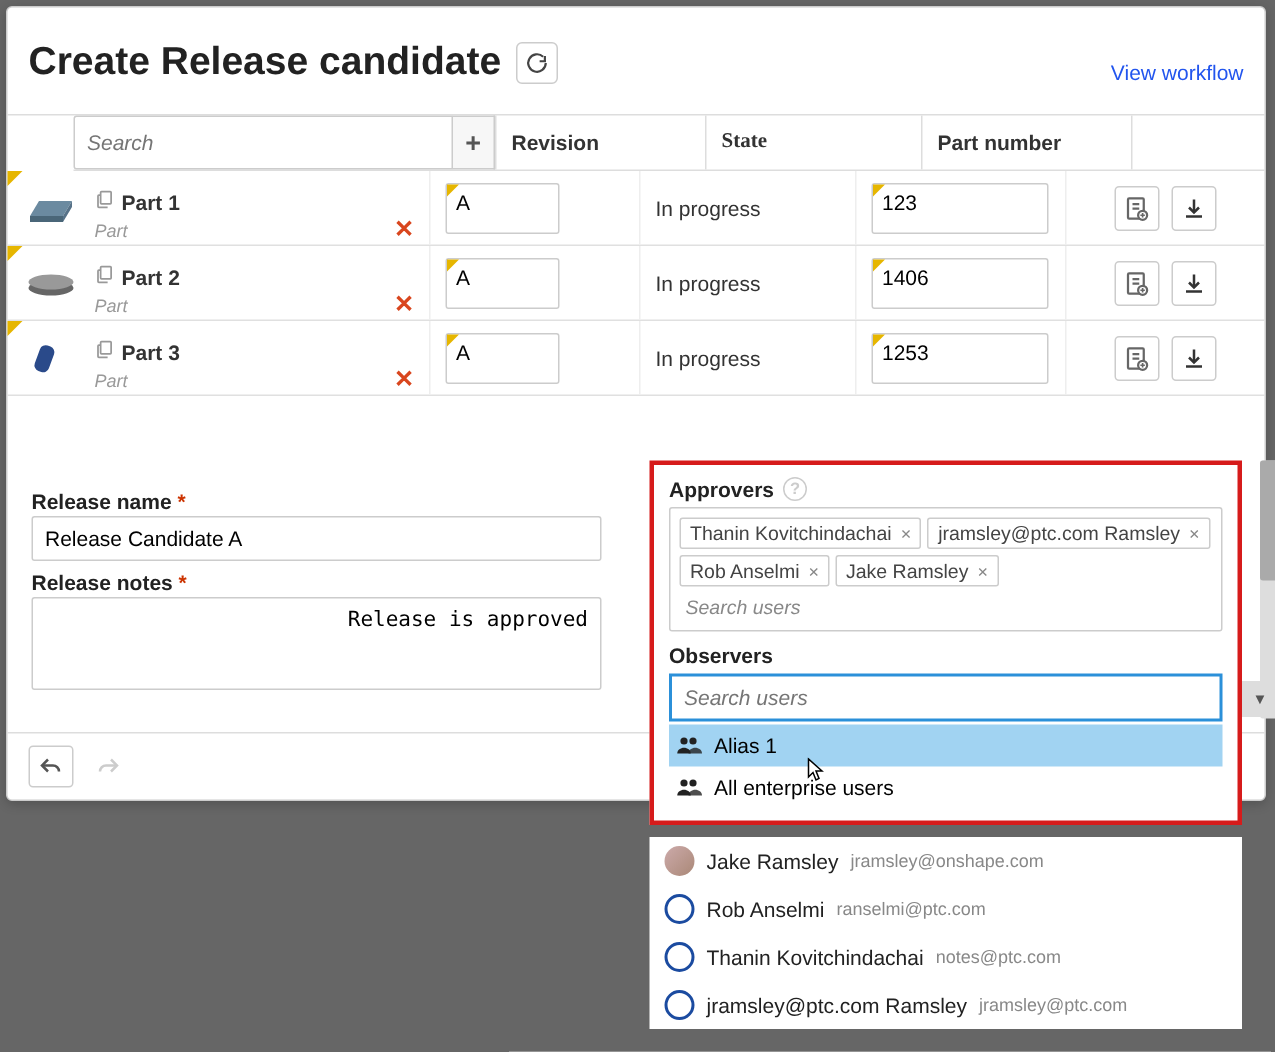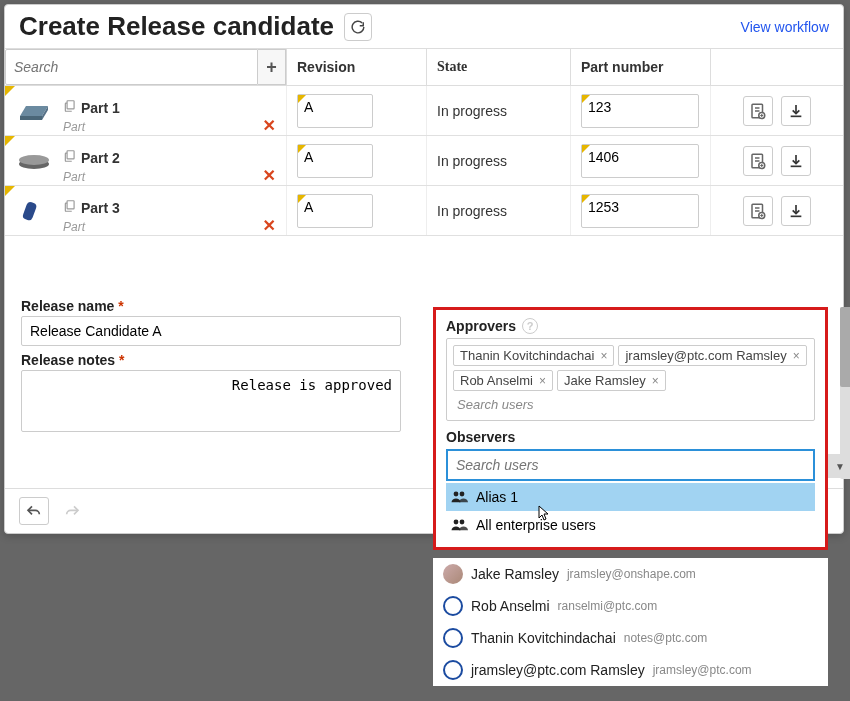--- a/index.html
+++ b/index.html
@@ -4,27 +4,27 @@
 <style>
   * { box-sizing: border-box; }
   html, body { margin:0; padding:0; font-family: 'Segoe UI', Arial, sans-serif; background:#888; }
   .stage { width:850px; height:701px; position:relative; background:#666; }
   .dialog {
     position:absolute; left:4px; top:4px; width:840px; height:530px;
     background:#fff; border:1px solid #ccc; border-radius:4px;
     box-shadow:0 2px 8px rgba(0,0,0,.2);
     display:flex; flex-direction:column;
   }
-  .dlg-header { display:flex; align-items:center; padding:6px 14px; border-bottom:1px solid #ddd;}
+  .dlg-header { display:flex; align-items:flex-end; padding:20px 14px; border-bottom:1px solid #ddd;}
   .dlg-title { font-size:26px; font-weight:700; color:#222; }
   .refresh { width:28px; height:28px; margin-left:10px; border:1px solid #ccc; border-radius:4px; display:flex; align-items:center; justify-content:center; background:#fff; cursor:pointer; color:#444; font-size:14px;}
   .workflow-link { margin-left:auto; color:#2255ee; font-size:14px; text-decoration:none; }
 
   
-  .thead { display:flex; border-bottom:1px solid #ddd; font-size:14px; font-weight:700; color:#333;}
+  .thead { display:flex; border-bottom:1px solid #ddd; font-size:14px; font-weight:700; color:#333;margin-left:44px;}
   .search-col { width:282px; border-right:1px solid #ddd; display:flex;}
   .search-input { flex:1; border:1px solid #ccc; margin:0; padding:4px 8px; font-style:italic; color:#888; font-size:14px; border-radius:2px 0 0 2px; background:#fff;}
   .add-btn { width:28px; border:1px solid #ccc; border-left:none; background:#f7f7f7; display:flex; align-items:center; justify-content:center; font-size:18px; color:#555; cursor:pointer;}
   .col-rev { width:140px; padding:10px; border-right:1px solid #ddd;}
   .col-state { width:144px; padding:10px; border-right:1px solid #ddd;font-family:Liberation Serif, serif;}
   .col-part { width:140px; padding:10px; border-right:1px solid #ddd;}
   .col-actions { flex:1; padding:10px;}
 
   .row { display:flex; border-bottom:1px solid #e0e0e0; height:50px; align-items:center; position:relative;}
   .row .name-col { width:282px; border-right:1px solid #eee; display:flex; align-items:flex-end; padding-left:0; position:relative; height:100%;}

